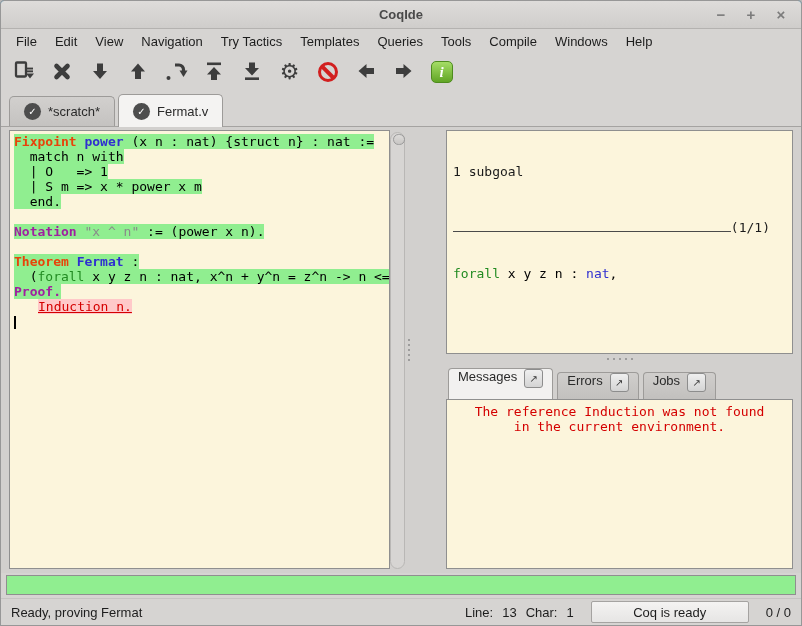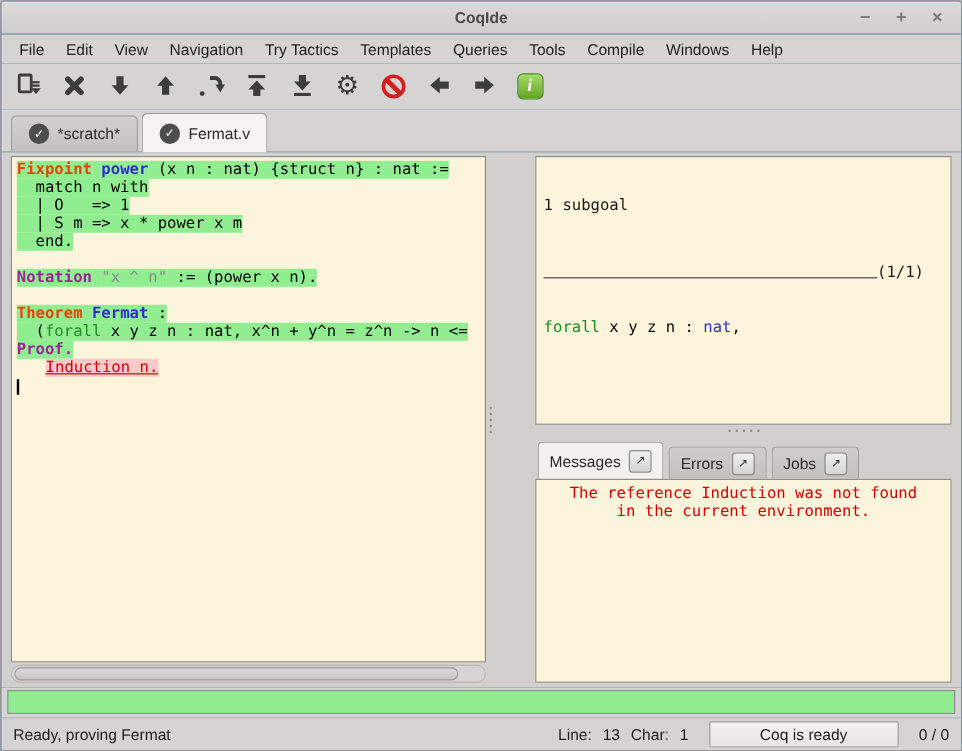--- a/index.html
+++ b/index.html
@@ -39,42 +39,42 @@
              border:1px solid #9d9b99; border-bottom:none; border-radius:5px 5px 0 0;
              background:linear-gradient(#d2d0ce,#c4c2c0); margin-right:3px; color:#2a2a2a; }
   .doc-tab.active { background:#f4f3f2; height:33px; margin-bottom:-1px; }
   .tab-check { width:17px; height:17px; border-radius:50%; background:#4d4d4d; color:#fff;
                display:flex; align-items:center; justify-content:center; font-size:10px; flex:0 0 17px; }
 
   
   .main { flex:1 1 auto; background:#d2d0ce; display:flex; padding:3px 8px 4px 8px; min-height:0; }
   .pane-border { border:1px solid #8f8f8f; background:#fcf5dc; }
 
-  .left-pane { width:396px; flex:0 0 396px; display:flex; flex-direction:column; min-height:0; }
+  .left-pane { width:396px; flex:0 0 396px; display:flex; flex-direction:row; min-height:0; }
   .code-editor { flex:1 1 auto; overflow:hidden; padding:3px 0 0 4px;
                  font-family:"DejaVu Sans Mono", monospace; font-size:13px; line-height:15px; white-space:pre; }
   .hscrollbar { flex:0 0 15px; margin-top:2px; background:#d7d5d3; border:1px solid #b9b7b5;
                 border-radius:8px; position:relative; }
   .hscroll-thumb { position:absolute; left:2px; top:1px; height:11px; width:94%;
                    background:linear-gradient(#dddbd9,#c8c6c4); border:1px solid #9a9a9a; border-radius:7px; }
 
   .v-splitter { width:8px; flex:0 0 8px; display:flex; flex-direction:column; justify-content:center;
                 align-items:center; gap:3px; }
   .v-splitter i, .h-splitter i { width:2px; height:2px; background:#8b8b8b; border-radius:50%; display:block; }
 
   .right-col { flex:1 1 auto; display:flex; flex-direction:column; min-width:0; min-height:0;margin-left:33px; }
   .goal-panel { flex:0 0 224px; overflow:hidden; padding:3px 6px 0 6px;
                 font-family:"DejaVu Sans Mono", monospace; font-size:13px; line-height:15px; white-space:pre; }
   .goal-sep { display:flex; margin:11px 16px 1px 0; }
   .goal-sep .rule { flex:1 1 auto; border-bottom:1px solid #4a4a4a; margin-bottom:3px; }
 
   .h-splitter { flex:0 0 10px; display:flex; justify-content:center; align-items:center; gap:4px; }
 
   .console-tabs { flex:0 0 35px; display:flex; align-items:flex-end; padding-left:2px; }
-  .ctab { display:flex; align-items:center; gap:7px; padding:0 9px; height:27px;
+  .ctab { display:flex; align-items:flex-start; gap:7px; padding:0 9px; height:27px;
           border:1px solid #9d9b99; border-bottom:none; border-radius:4px 4px 0 0;
           background:linear-gradient(#d0cecc,#c2c0be); margin-right:4px; color:#2a2a2a; }
   .ctab.active { background:#f2f1f0; height:32px; margin-bottom:-1px; }
   .detach-btn { width:19px; height:19px; border:1px solid #8d8d8d; border-radius:3px;
                 background:linear-gradient(#efefef,#d4d4d4); display:flex; align-items:center;
                 justify-content:center; font-size:10px; color:#333; font-family:"DejaVu Sans", sans-serif; }
   .messages-panel { flex:1 1 auto; overflow:hidden; padding:4px 6px;
                     font-family:"DejaVu Sans Mono", monospace; font-size:13px; line-height:15px; white-space:pre;text-align:center; }
 
   

